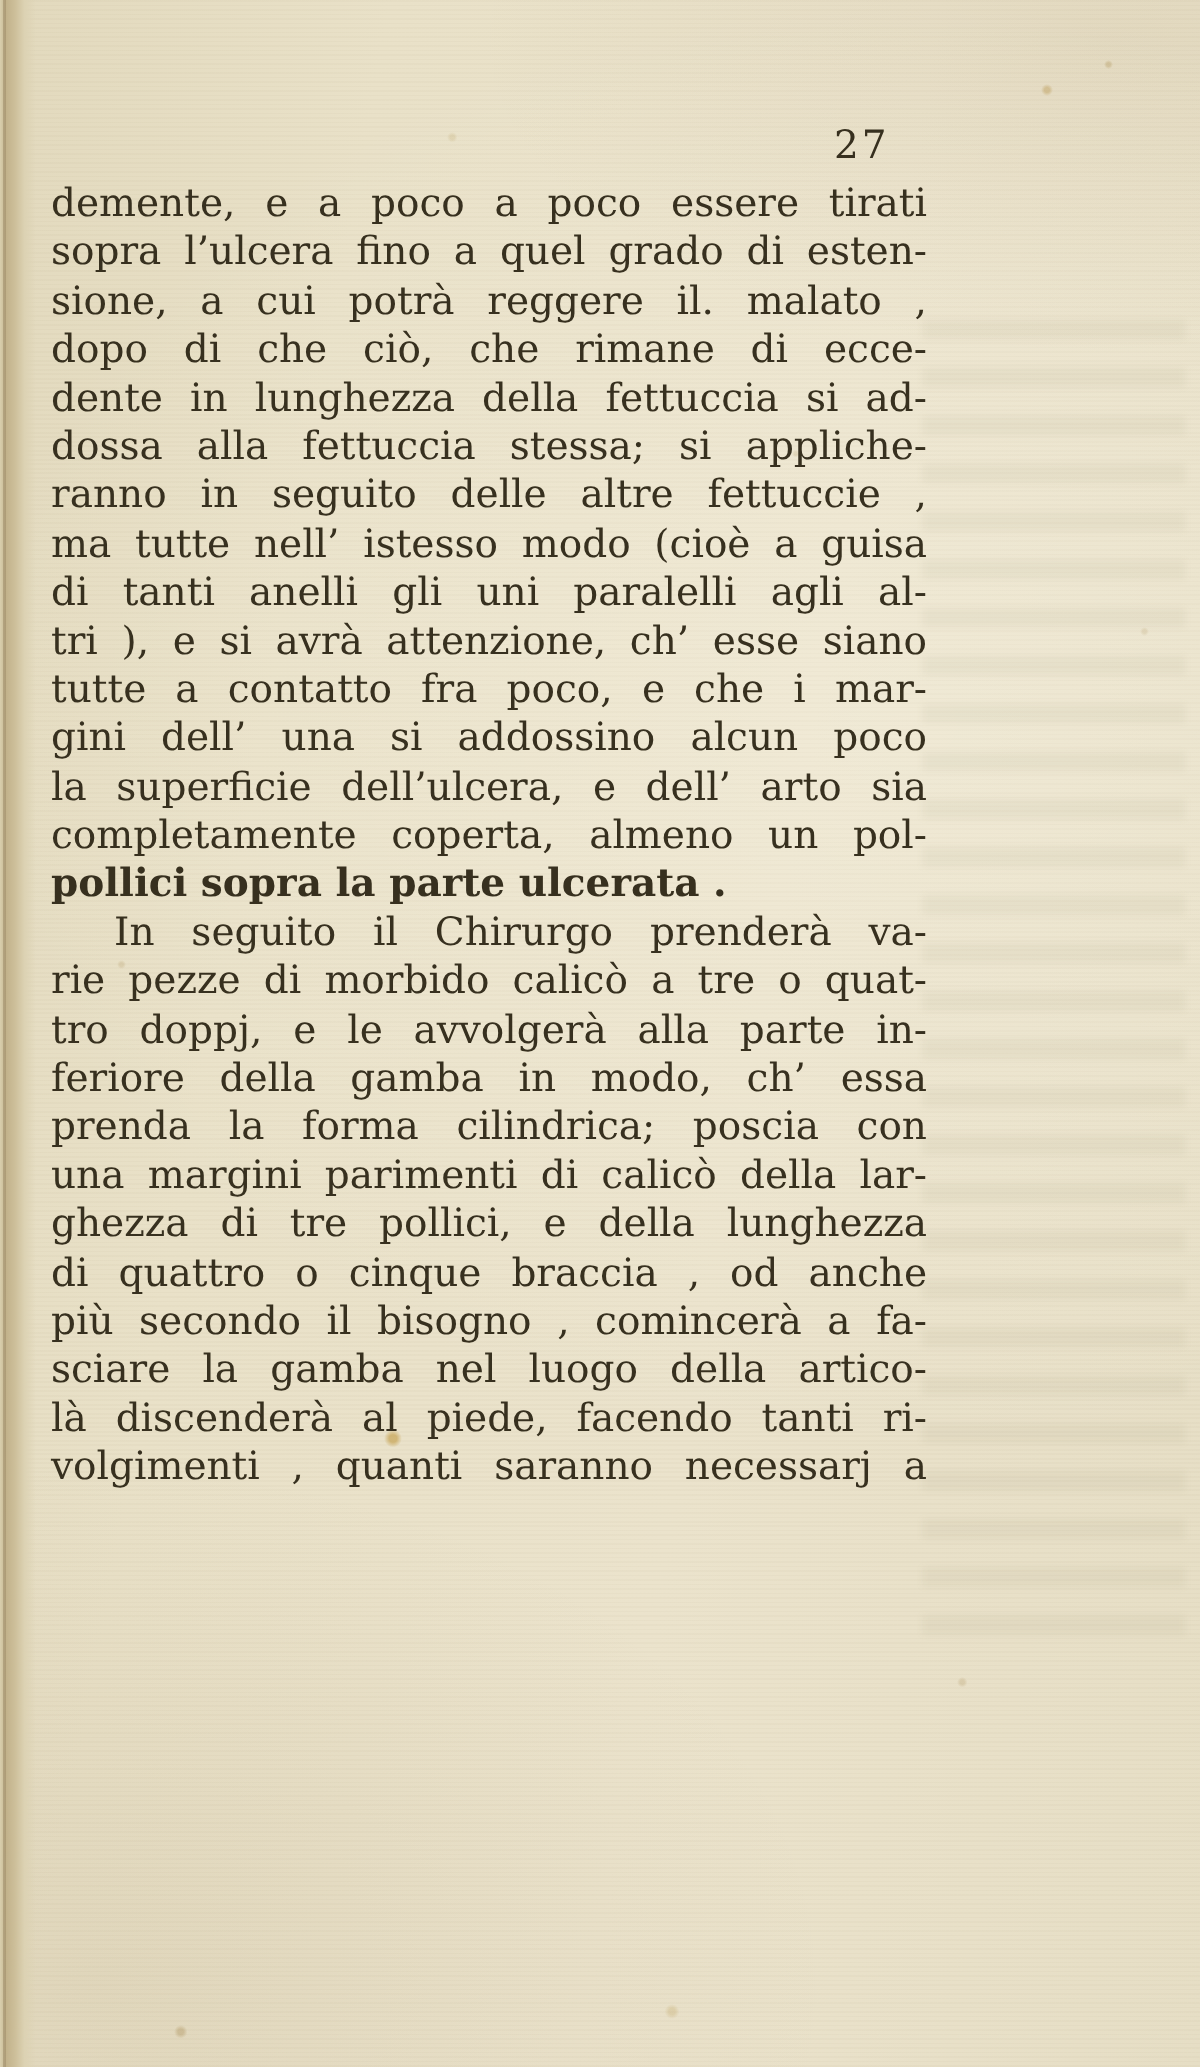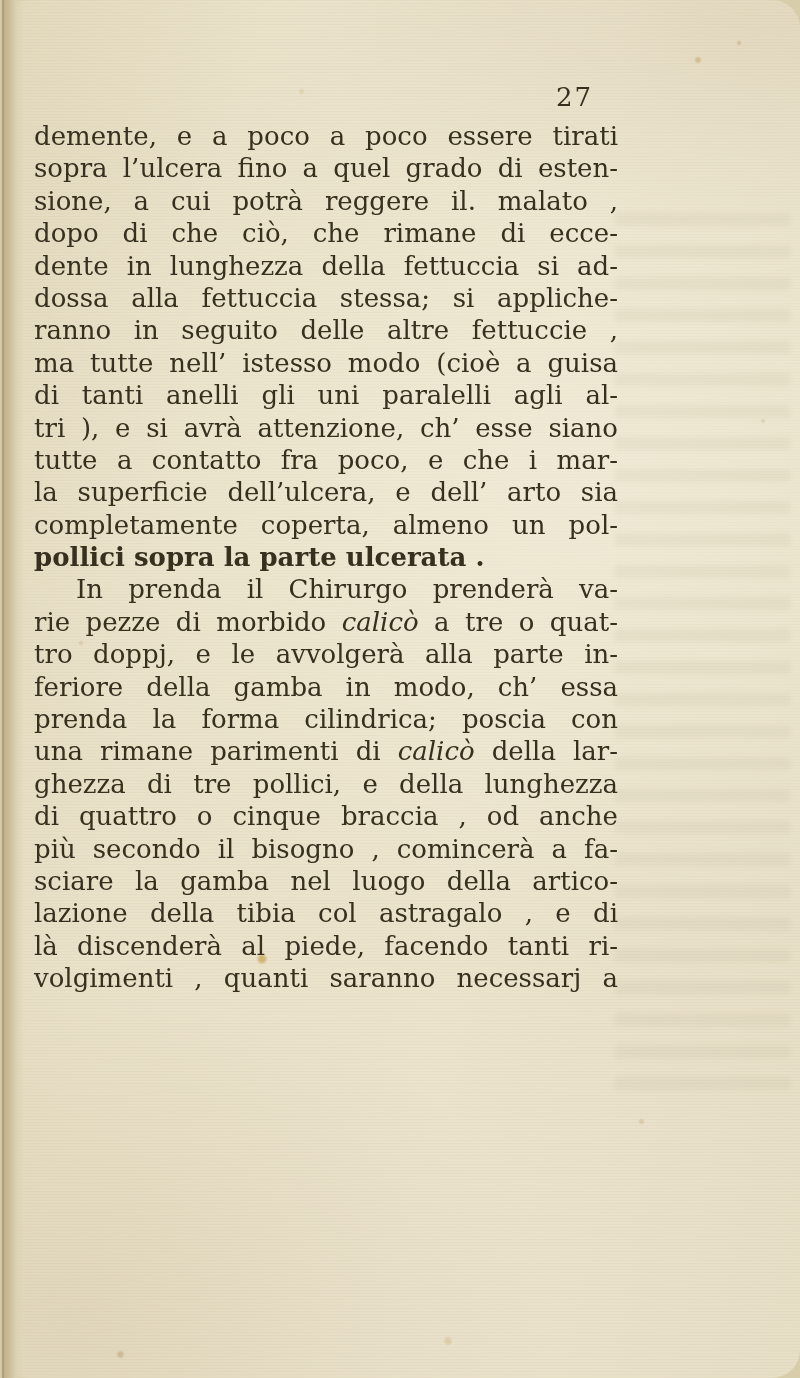--- a/index.html
+++ b/index.html
@@ -11,21 +11,20 @@
     position:relative;width:800px;height:1378px;
     background-color:var(--paper,#e8e0c7);
     background-image:
       radial-gradient(900px 700px at 75% 35%, rgba(255,252,240,0.28), rgba(255,252,240,0) 70%),
       radial-gradient(700px 500px at 8% 96%, rgba(140,115,70,0.10), rgba(140,115,70,0) 70%),
       radial-gradient(600px 300px at 92% 2%, rgba(150,125,80,0.09), rgba(150,125,80,0) 70%),
       repeating-linear-gradient(0deg, rgba(120,100,60,0.03) 0 1px, rgba(0,0,0,0) 1px 3px),
       linear-gradient(100deg, #e2d9bd 0%, #e9e1c8 25%, #ebe3cc 60%, #e6dec5 100%);
     font-family:"DejaVu Serif","Liberation Serif",serif;
     color:var(--ink,#37301f);
-    border-radius:28px;
   }
   
   .edge{
     position:absolute;left:0;top:0;width:24px;height:1378px;
     background:linear-gradient(90deg,
       #d9cfae 0%, #c2b28b 18%, #cdbf9a 42%, #dcd2b3 68%, rgba(232,224,199,0) 100%);
   }
   .edge::after{
     content:"";position:absolute;left:2px;top:0;width:2px;height:100%;
     background:rgba(130,110,75,0.35);
@@ -58,21 +57,21 @@
   }
   .text-block{
     position:absolute;left:34px;top:120px;width:584px;
   }
   .line{
     height:32.4px;line-height:32.4px;font-size:26px;
     text-align:justify;text-align-last:justify;
   }
   .line.no-just{text-align:left;text-align-last:left;font-weight:bold;}
   .line.indent{padding-left:42px;}
-  .line .it{font-style:italic;}
+  .line .it{}
 </style>
 </head>
 <body>
 
 <div class="page">
   <div class="edge"></div>
   <div class="ghost"></div>
   <div class="specks"></div>
   <div class="pagenum">27</div>
   <div class="text-block" id="text-block">
@@ -80,30 +79,30 @@
       <div class="line"><span>sopra l’ulcera fino a quel grado di esten-</span></div>
       <div class="line"><span>sione, a cui potrà reggere il. malato ,</span></div>
       <div class="line"><span>dopo di che ciò, che rimane di ecce-</span></div>
       <div class="line"><span>dente in lunghezza della fettuccia si ad-</span></div>
       <div class="line"><span>dossa alla fettuccia stessa; si appliche-</span></div>
       <div class="line"><span>ranno in seguito delle altre fettuccie ,</span></div>
       <div class="line"><span>ma tutte nell’ istesso modo (cioè a guisa</span></div>
       <div class="line"><span>di tanti anelli gli uni paralelli agli al-</span></div>
       <div class="line"><span>tri ), e si avrà attenzione, ch’ esse siano</span></div>
       <div class="line"><span>tutte a contatto fra poco, e che i mar-</span></div>
+      <div class="line"><span>gini dell’ una si addossino alcun poco</span></div>
       <div class="line"><span>la superficie dell’ulcera, e dell’ arto sia</span></div>
       <div class="line"><span>completamente coperta, almeno un pol-</span></div>
       <div class="line no-just"><span>pollici sopra la parte ulcerata .</span></div>
-      <div class="line indent"><span>In prenda il Chirurgo prenderà va-</span></div>
+      <div class="line indent"><span>In seguito il Chirurgo prenderà va-</span></div>
       <div class="line"><span>rie pezze di morbido </span><span class="it">calicò</span><span> a tre o quat-</span></div>
       <div class="line"><span>tro doppj, e le avvolgerà alla parte in-</span></div>
       <div class="line"><span>feriore della gamba in modo, ch’ essa</span></div>
       <div class="line"><span>prenda la forma cilindrica; poscia con</span></div>
-      <div class="line"><span>una rimane parimenti di </span><span class="it">calicò</span><span> della lar-</span></div>
+      <div class="line"><span>una margini parimenti di </span><span class="it">calicò</span><span> della lar-</span></div>
       <div class="line"><span>ghezza di tre pollici, e della lunghezza</span></div>
       <div class="line"><span>di quattro o cinque braccia , od anche</span></div>
       <div class="line"><span>più secondo il bisogno , comincerà a fa-</span></div>
       <div class="line"><span>sciare la gamba nel luogo della artico-</span></div>
-      <div class="line"><span>lazione della tibia col astragalo , e di</span></div>
       <div class="line"><span>là discenderà al piede, facendo tanti ri-</span></div>
       <div class="line"><span>volgimenti , quanti saranno necessarj a</span></div>
     </div>
 </div>
 
 </body></html>

